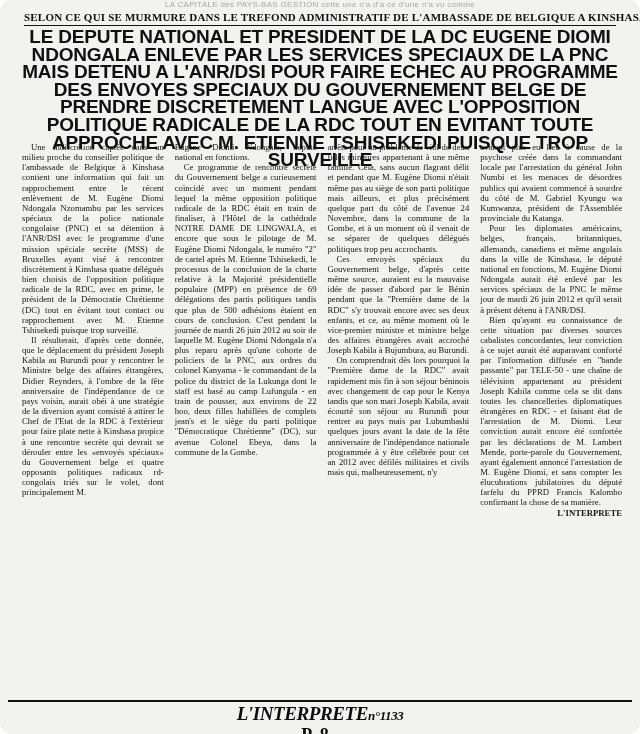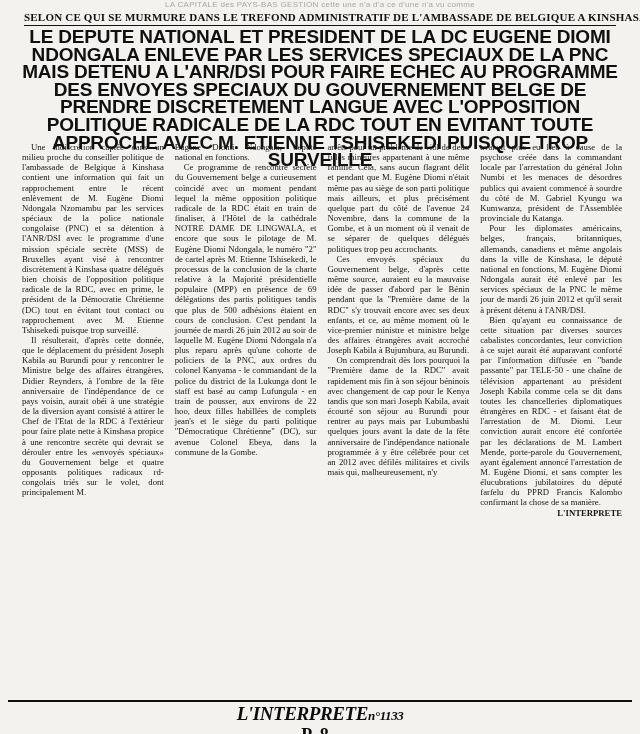--- a/index.html
+++ b/index.html
@@ -14,20 +14,21 @@
     font-family: "Liberation Serif", serif;
     color: #1a1a1a;
   }
   .page {
     position: relative;
     width: 640px;
     height: 734px;
     background: #f3f2ee;
     box-sizing: border-box;
     padding: 12px;
+    border-radius: 11px;
   }
   
   .top-fragment {
     position: absolute;
     top: 0px;
     left: 0px;
     width: 640px;
     height: 12px;
     overflow: hidden;
     color: #8d8d8d;

